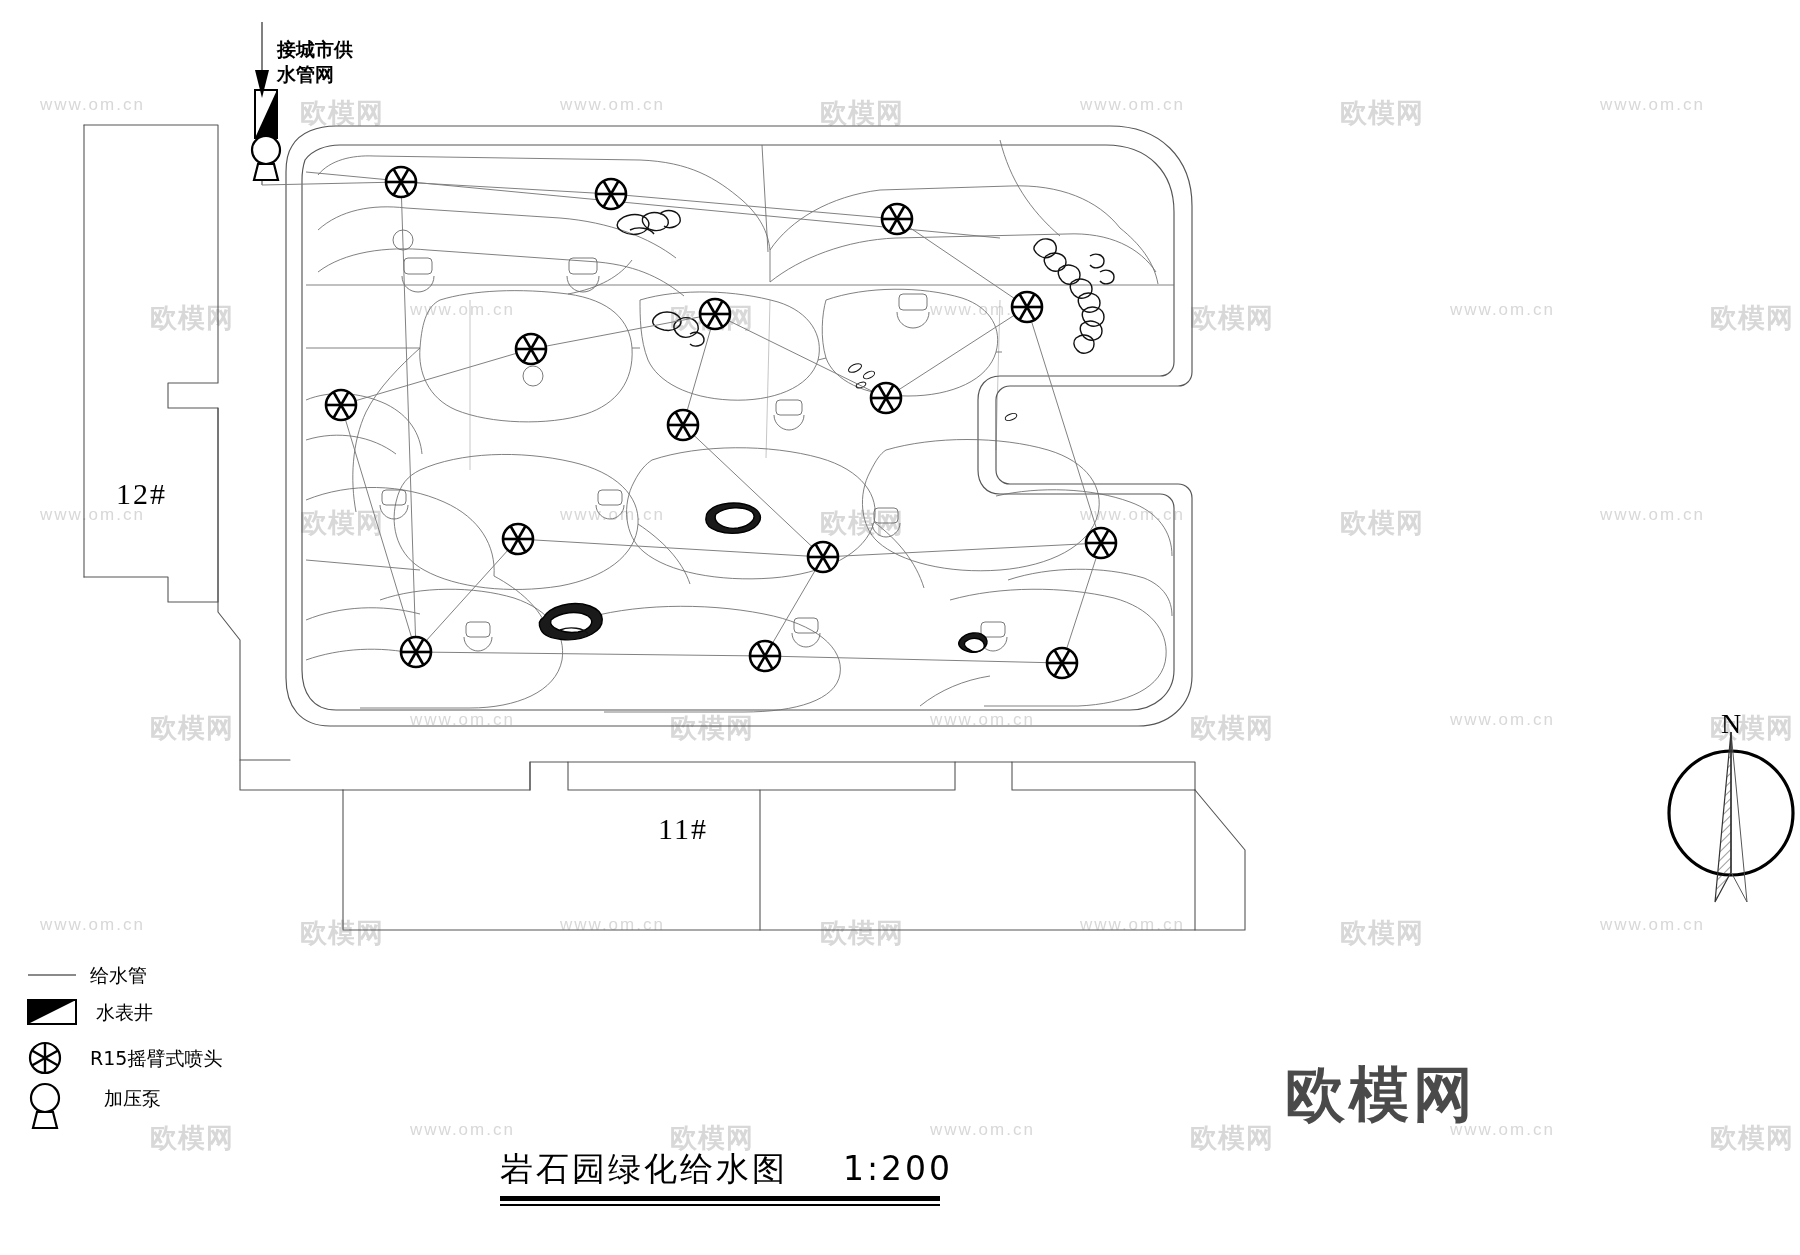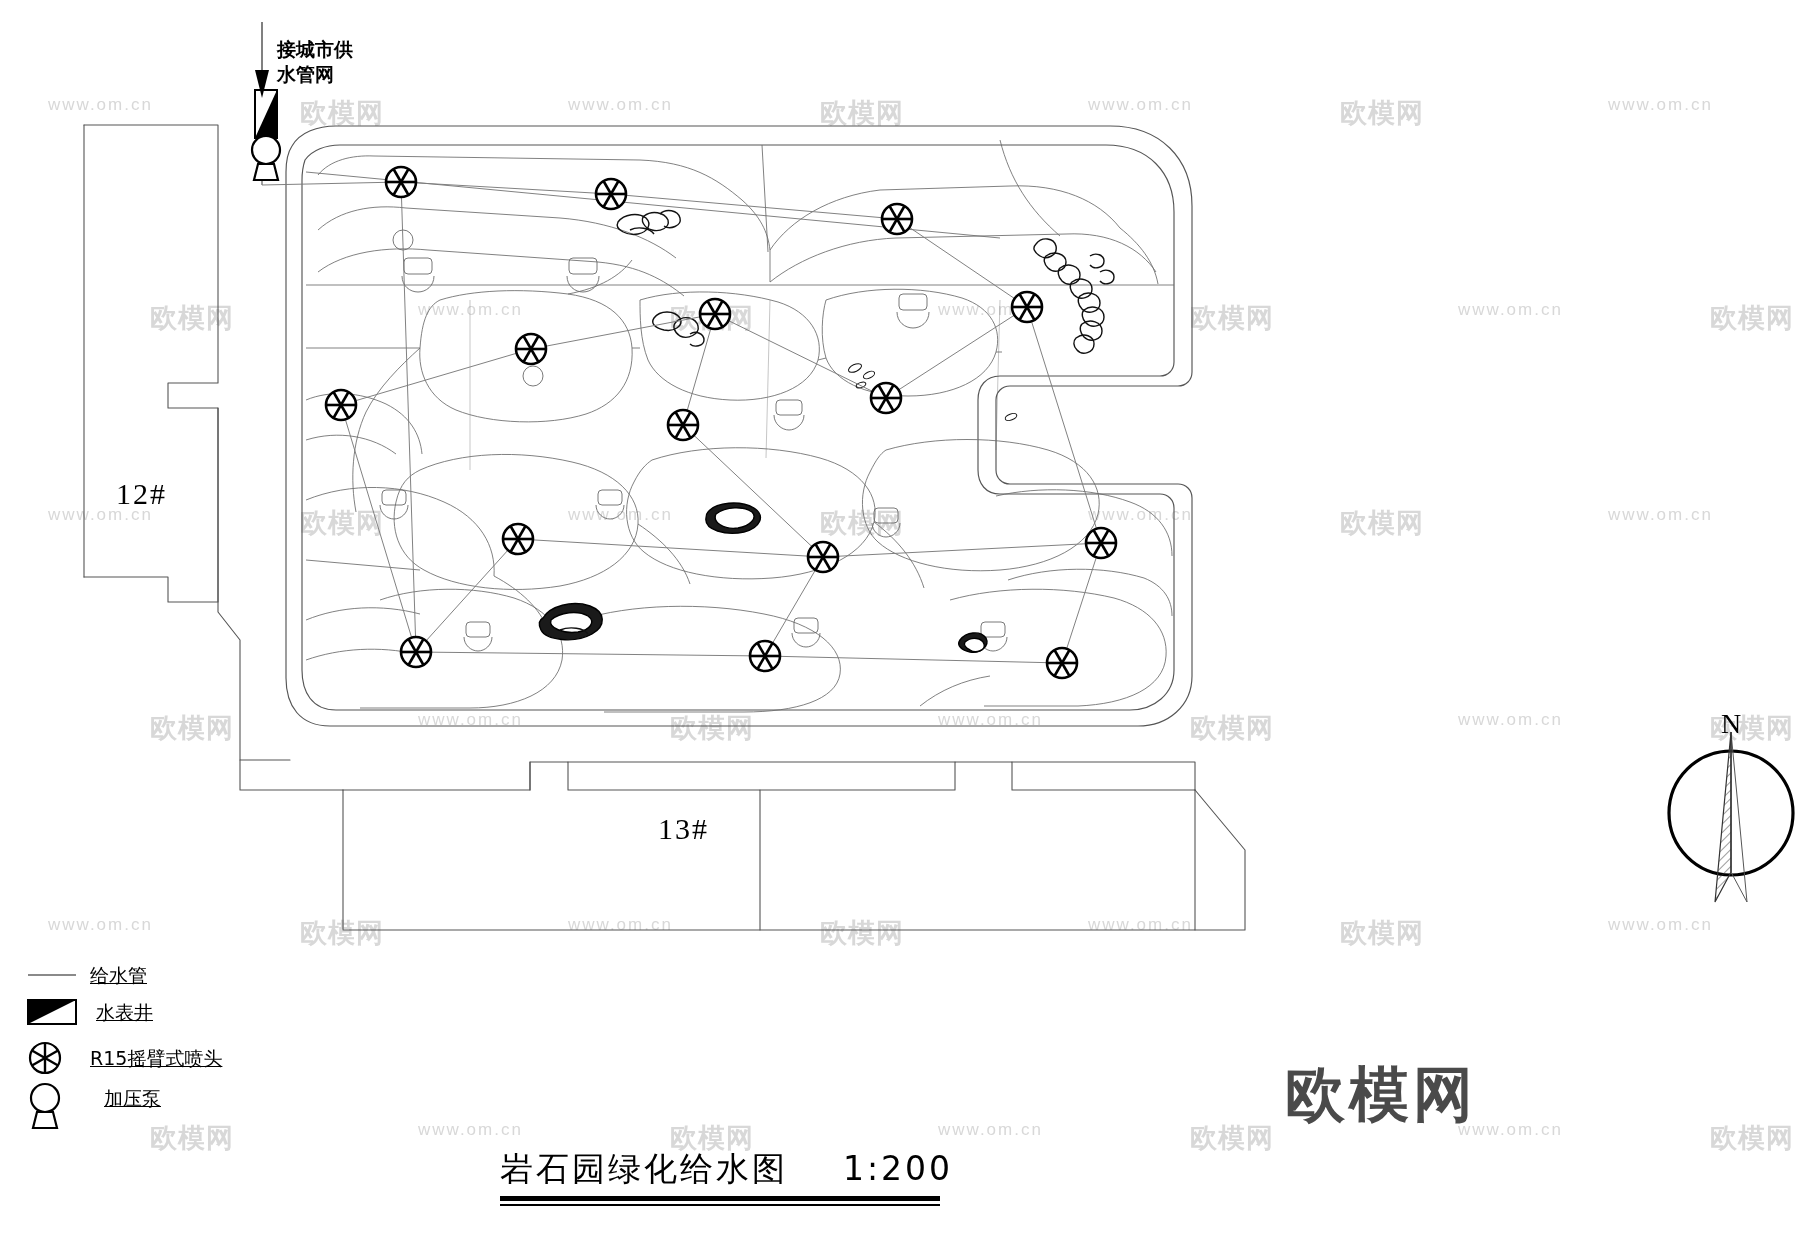--- a/index.html
+++ b/index.html
@@ -2,27 +2,27 @@
 <html><head>
 <meta charset="utf-8">
 <style>
   html,body{margin:0;padding:0;background:#ffffff;}
   body{width:1800px;height:1255px;position:relative;overflow:hidden;
        font-family:"Liberation Serif",serif;color:#000;}
   #root{position:absolute;inset:0;}
   svg.layer{position:absolute;left:0;top:0;width:1800px;height:1255px;overflow:visible;}
   .wm{position:absolute;color:#d8d8d8;font-family:"Liberation Sans",sans-serif;
       white-space:nowrap;user-select:none;pointer-events:none;}
-  .wm-url{font-size:17px;letter-spacing:2px;margin-left:8px;}
+  .wm-url{font-size:17px;letter-spacing:2px;}
   .wm-cn{font-size:27px;font-weight:700;letter-spacing:1px;}
   .lbl{position:absolute;white-space:nowrap;}
   .cjk{font-family:"DejaVu Sans","Liberation Sans",sans-serif;}
   #bigmark{position:absolute;left:1285px;top:1055px;font-size:60px;font-weight:700;
            color:#4a4a4a;letter-spacing:4px;font-family:"DejaVu Sans",sans-serif;}
-  .legend-txt{font-size:19px;text-decoration:underline;}
+  .legend-txt{font-size:19px;}
   #title{position:absolute;left:500px;top:1147px;width:440px;text-align:center;}
   #title .t{font-size:33px;letter-spacing:3px;white-space:nowrap;}
   #title .r1{height:5px;background:#000;margin-top:4px;}
   #title .r2{height:2px;background:#000;margin-top:3px;}
 </style>
 </head>
 <body>
 
 <div id="root">
 
@@ -461,21 +461,21 @@
     </g>
   </svg>
 
   <div class="lbl cjk" style="left:277px;top:37px;font-size:19px;line-height:25px;font-weight:bold;">
     <div>接城市供</div>
     <div>水管网</div>
   </div>
 
   <div class="lbl" style="left:116px;top:477px;font-size:30px;letter-spacing:2px;">12#</div>
 
-  <div class="lbl" style="left:658px;top:812px;font-size:30px;letter-spacing:2px;">13#</div>
+  <div class="lbl" style="left:658px;top:812px;font-size:30px;letter-spacing:2px;">11#</div>
 
   <div class="lbl" style="left:1721px;top:708px;font-size:28px;">N</div>
 
   <div class="lbl cjk legend-txt" style="left:90px;top:963px;">给水管</div>
   <div class="lbl cjk legend-txt" style="left:96px;top:1000px;">水表井</div>
   <div class="lbl cjk legend-txt" style="left:90px;top:1046px;">R15摇臂式喷头</div>
   <div class="lbl cjk legend-txt" style="left:104px;top:1086px;">加压泵</div>
 
   <div id="title">
     <div class="t cjk">

